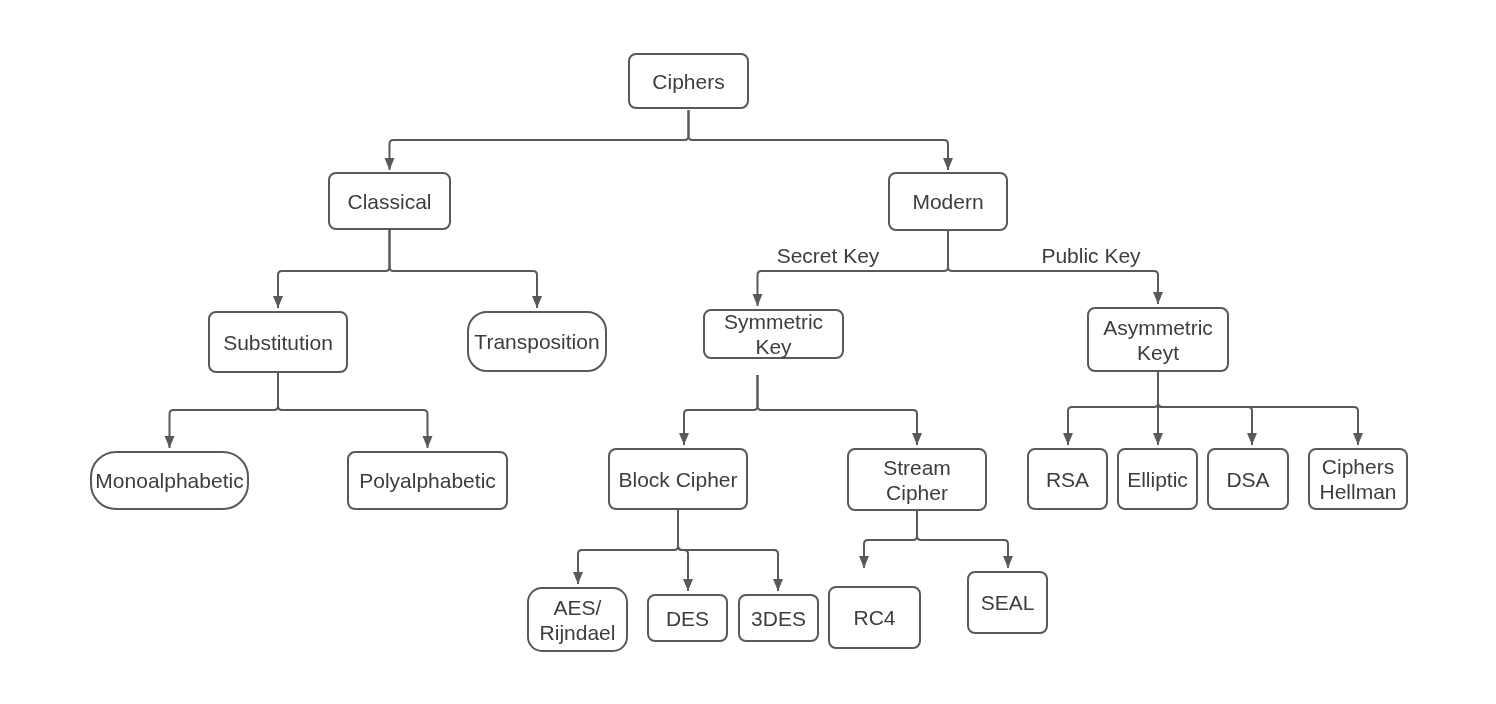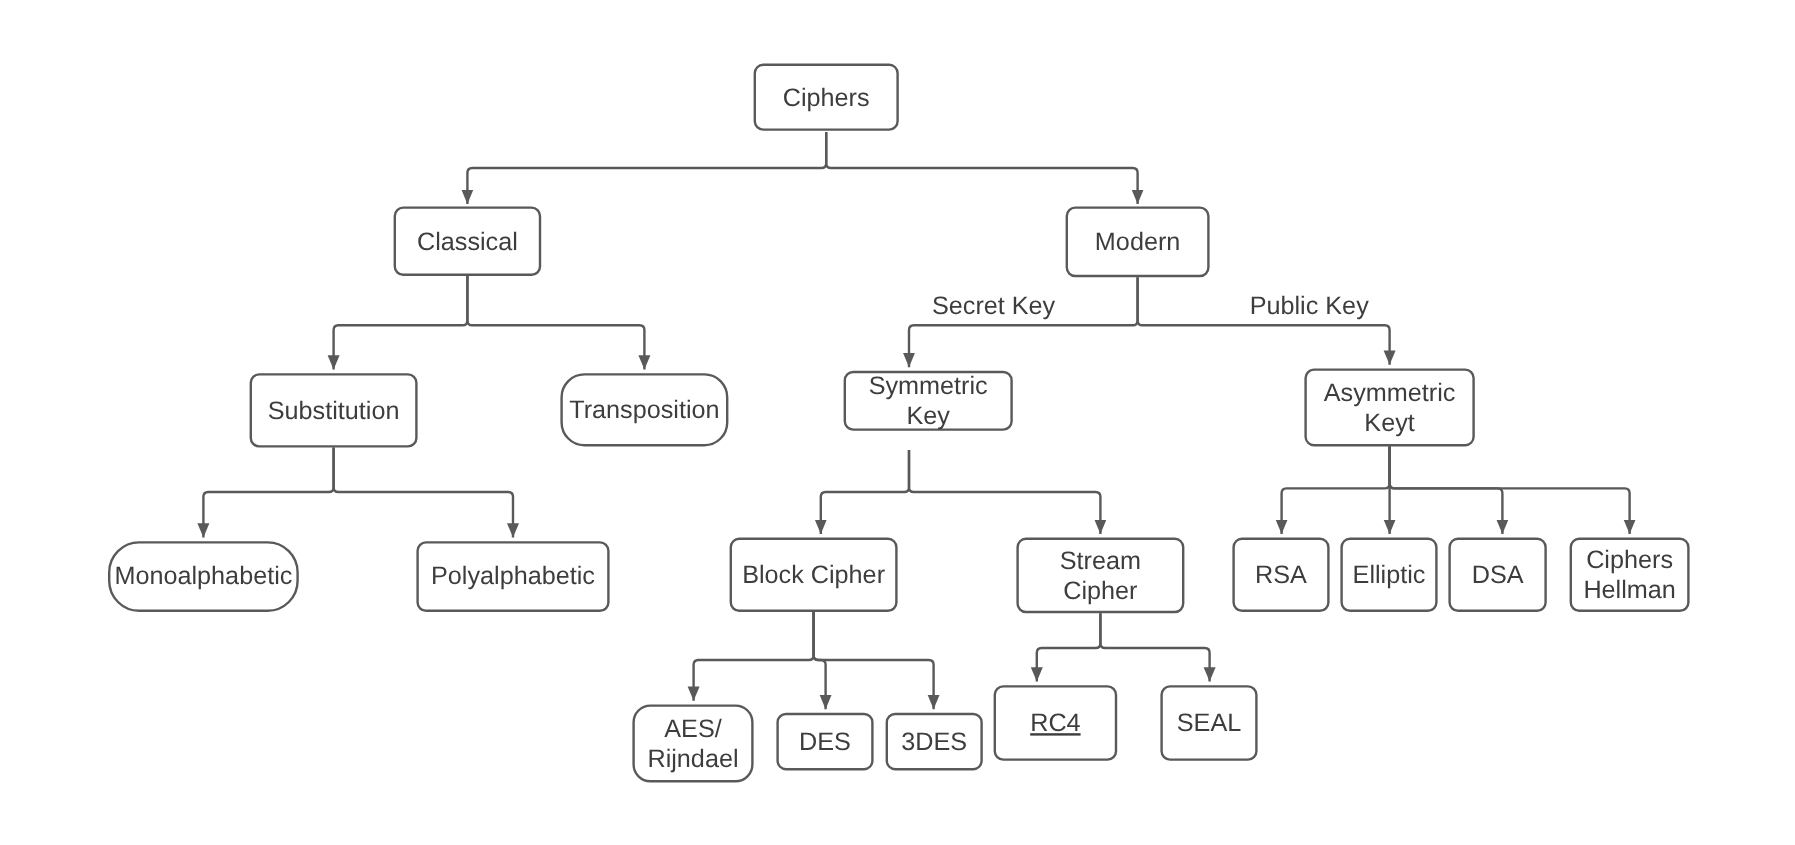--- a/index.html
+++ b/index.html
@@ -68,21 +68,21 @@
   .n-poly          { left: 347px;  top: 451px; width: 161px; height: 59px; }
   .n-block         { left: 608px;  top: 448px; width: 140px; height: 62px; }
   .n-stream        { left: 847px;  top: 448px; width: 140px; height: 63px; }
   .n-rsa           { left: 1027px; top: 448px; width: 81px;  height: 62px; }
   .n-elliptic      { left: 1117px; top: 448px; width: 81px;  height: 62px; }
   .n-dsa           { left: 1207px; top: 448px; width: 82px;  height: 62px; }
   .n-diffie        { left: 1308px; top: 448px; width: 100px; height: 62px; }
   .n-aes           { left: 527px;  top: 587px; width: 101px; height: 65px; border-radius: 15px; }
   .n-des           { left: 647px;  top: 594px; width: 81px;  height: 48px; }
   .n-3des          { left: 738px;  top: 594px; width: 81px;  height: 48px; }
-  .n-rc4           { left: 828px;  top: 571px; width: 103px;  height: 63px; text-decoration: underline; }
+  .n-rc4           { left: 828px;  top: 586px; width: 93px;  height: 63px; }
   .n-seal          { left: 967px;  top: 571px; width: 81px;  height: 63px; }
   .el-secret { left: 828px;  top: 245px; }
   .el-public { left: 1047px; top: 245px; margin-left: 44px; }
 </style>
 </head>
 <body>
 
 <div class="canvas">
 
   <svg class="edges" width="1496" height="704" viewBox="0 0 1496 704" xmlns="http://www.w3.org/2000/svg">

